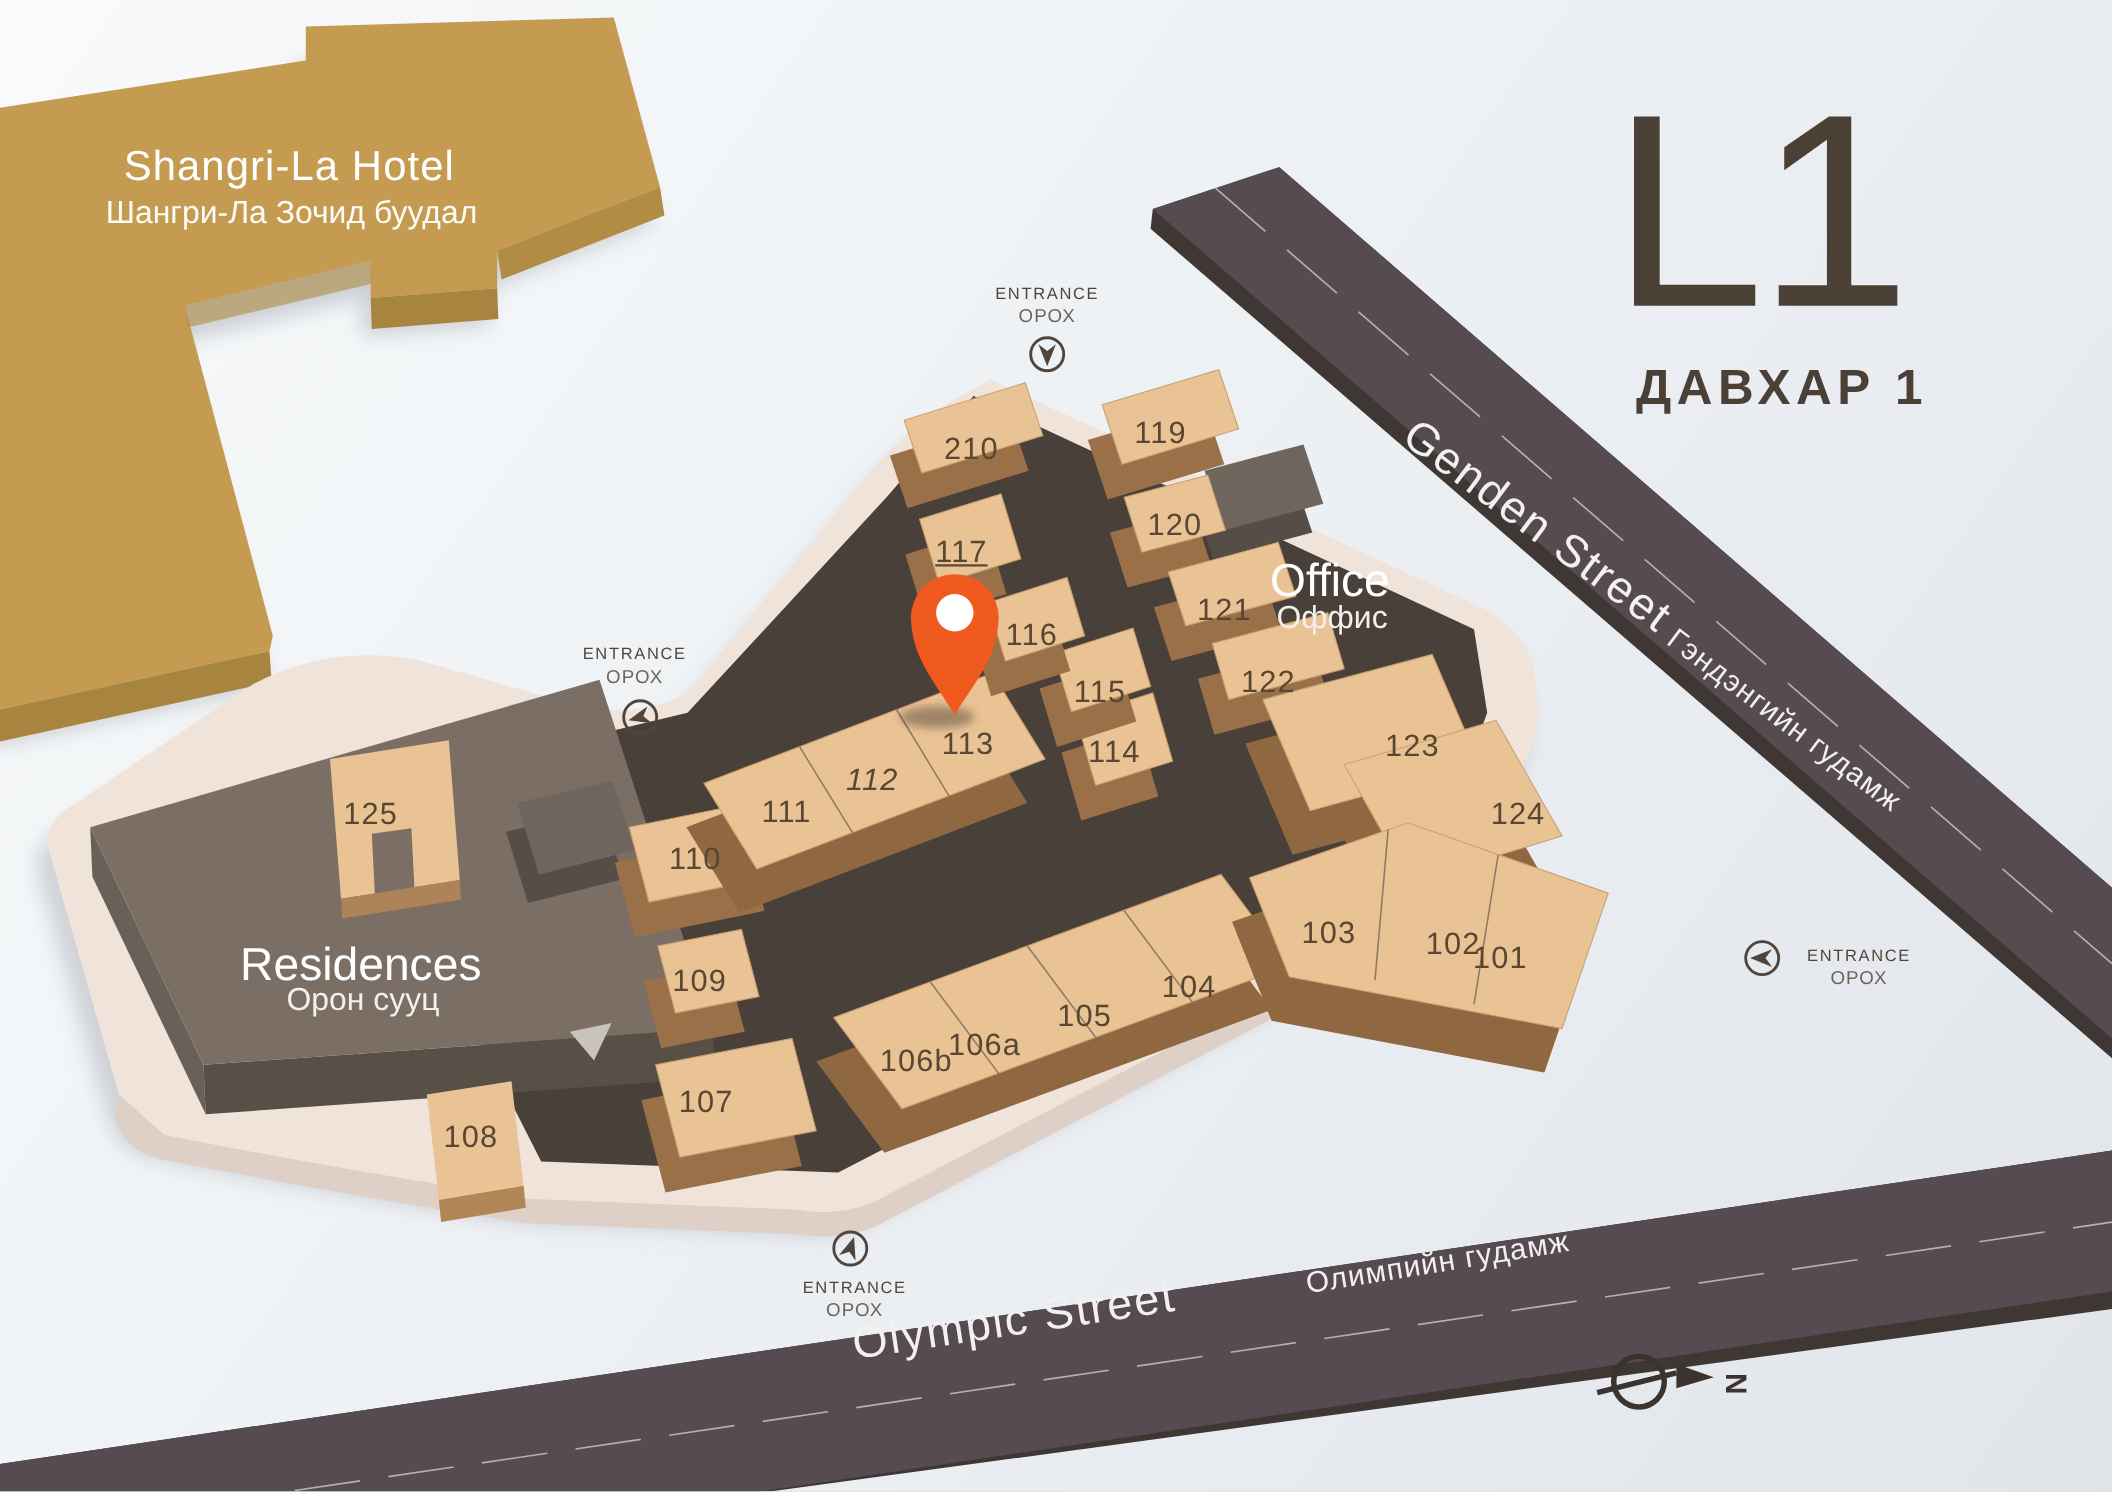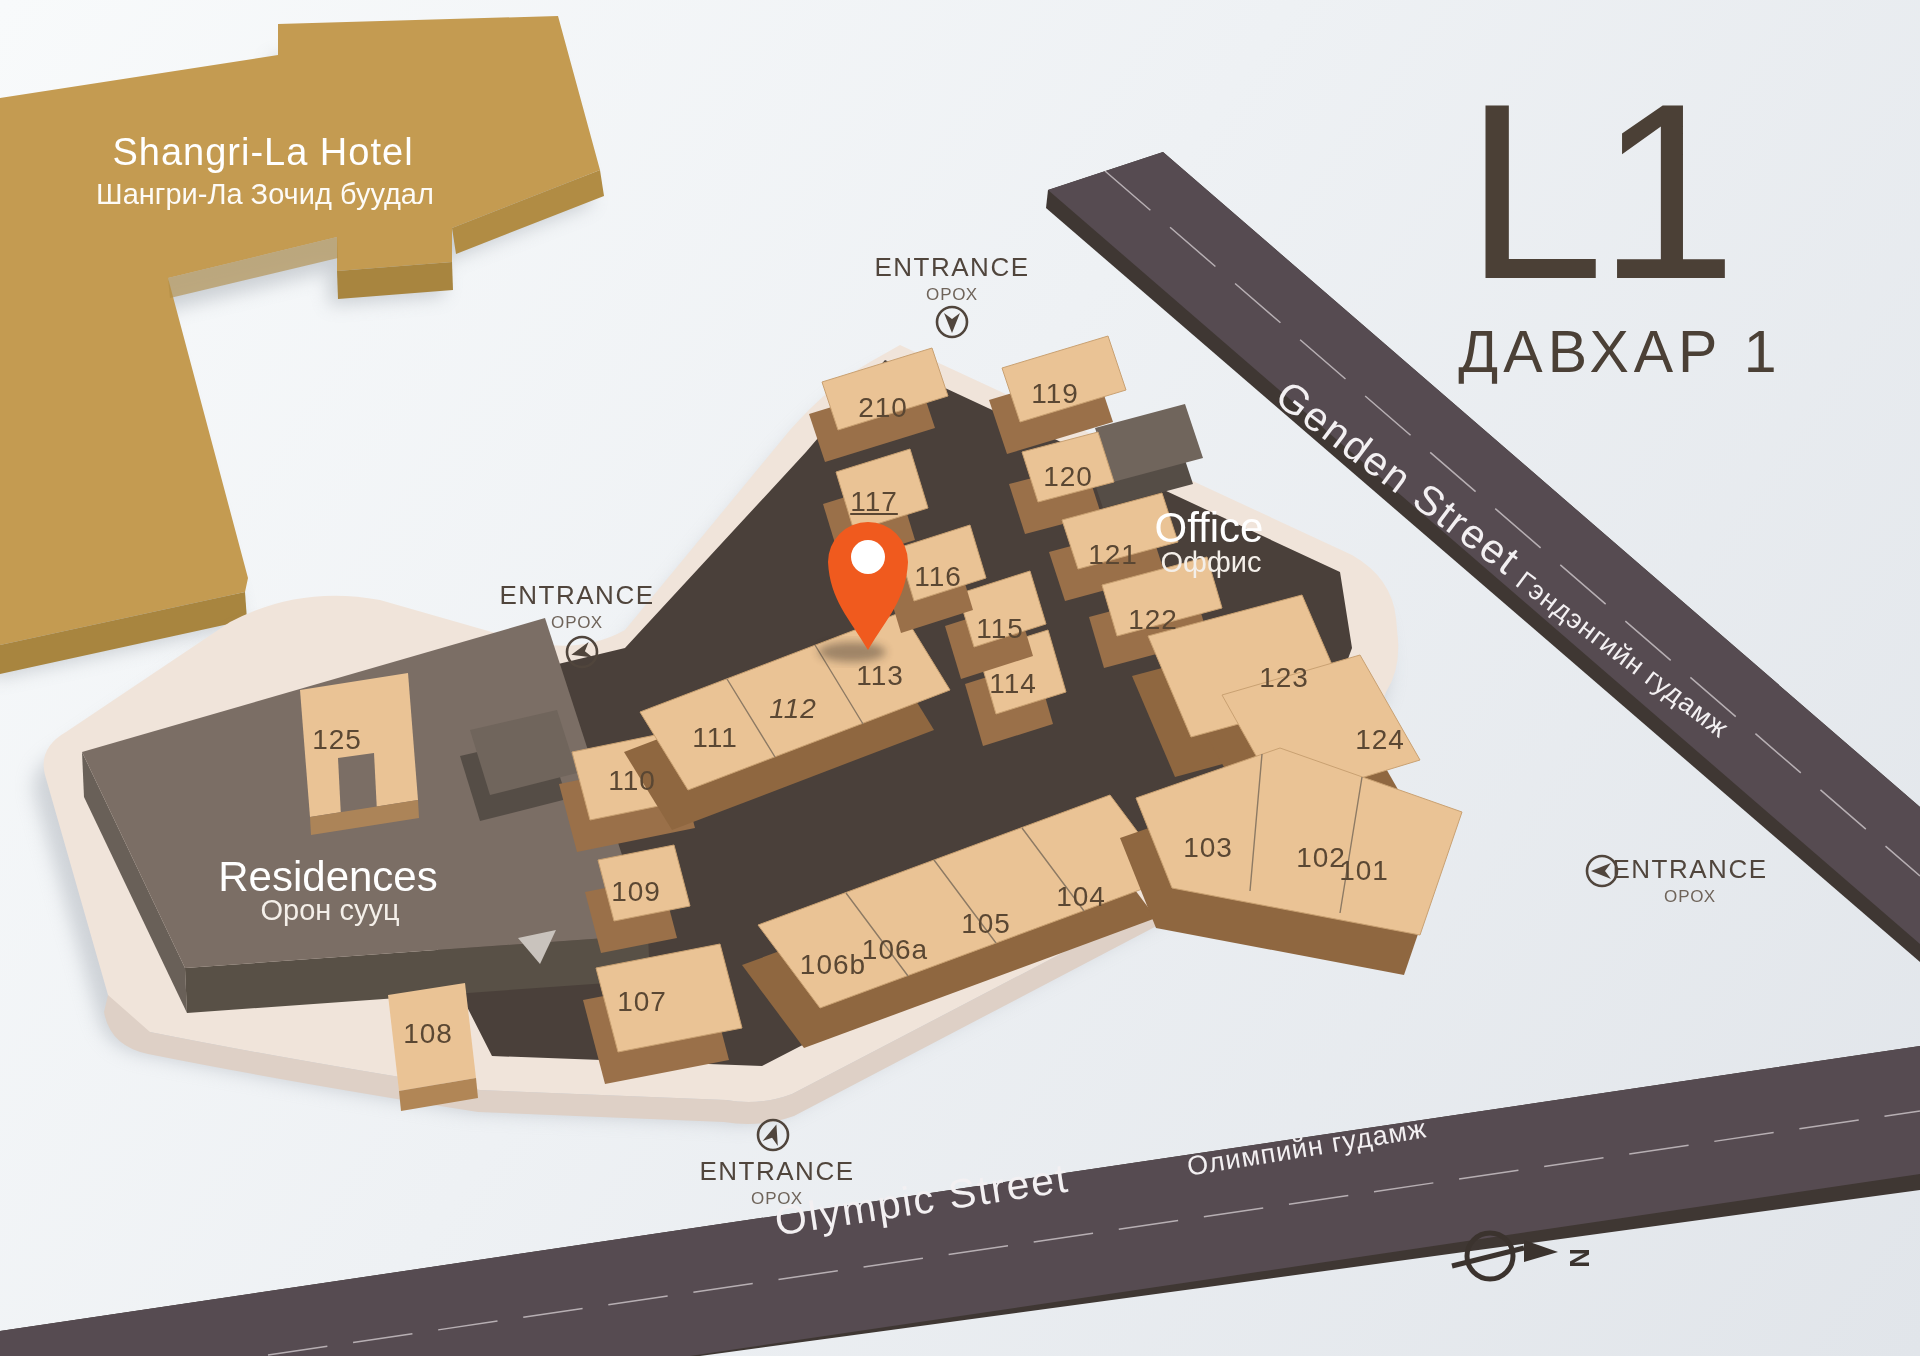--- a/index.html
+++ b/index.html
@@ -6,28 +6,28 @@
   .stage{position:relative;width:1920px;height:1356px;overflow:hidden;
          background:linear-gradient(125deg,#f8fafb 0%,#eef1f4 45%,#e1e5ea 100%);}
   .stage svg.scene{position:absolute;left:0;top:0;width:1920px;height:1356px;display:block;}
   .lbl{position:absolute;transform:translate(-50%,-50%);white-space:nowrap;}
   .unit-label{color:#5a4733;font-size:28px;letter-spacing:1px;cursor:pointer;}
   .hotel-name{color:#fff;font-size:38px;font-weight:300;letter-spacing:1px;}
   .hotel-name-mn{color:#fdfbf7;font-size:29px;font-weight:300;}
   .zone-en{color:#fff;font-size:42px;font-weight:300;}
   .zone-mn{color:#f4efe9;font-size:29px;font-weight:300;}
   .floor-code{color:#4b4036;font-size:250px;font-weight:200;letter-spacing:-6px;line-height:1;}
-  .floor-name{color:#4b4036;font-size:59px;font-weight:400;letter-spacing:5px;}
+  .floor-name{color:#4b4036;font-size:45px;font-weight:700;letter-spacing:5px;}
   .street{color:#f3f0f2;font-weight:300;}
   .street.genden-en{font-size:41px;transform:translate(-50%,-50%) rotate(36.8deg);letter-spacing:2px;}
   .street.genden-mn{font-size:27px;transform:translate(-50%,-50%) rotate(36.8deg);letter-spacing:1px;}
   .street.olympic-en{font-size:41px;transform:translate(-50%,-50%) rotate(-8.6deg);letter-spacing:2px;}
   .street.olympic-mn{font-size:27px;transform:translate(-50%,-50%) rotate(-9.2deg);letter-spacing:1px;}
   .entrance{position:absolute;transform:translate(-50%,-50%);text-align:center;}
-  .entrance .en{display:block;color:#50453c;font-size:26px;letter-spacing:1.5px;}
+  .entrance .en{display:block;color:#50453c;font-size:15px;letter-spacing:1.5px;}
   .entrance .mn{display:block;color:#6f645a;font-size:17px;letter-spacing:1px;margin-top:2px;}
   .ent-icon{position:absolute;transform:translate(-50%,-50%);width:36px;height:36px;}
   .compass-n{color:#3b332e;font-size:27px;font-weight:bold;transform:translate(-50%,-50%) rotate(90deg);}
 </style>
 </head>
 <body>
 
 <div class="stage">
 
   <svg class="scene" viewBox="0 0 1920 1356">

